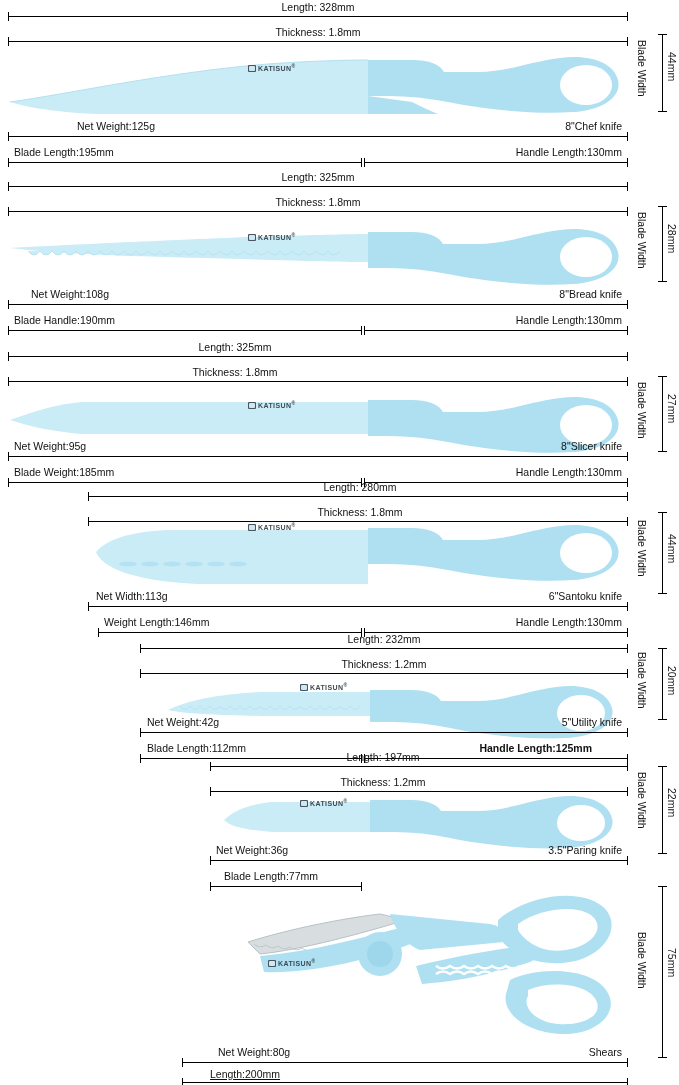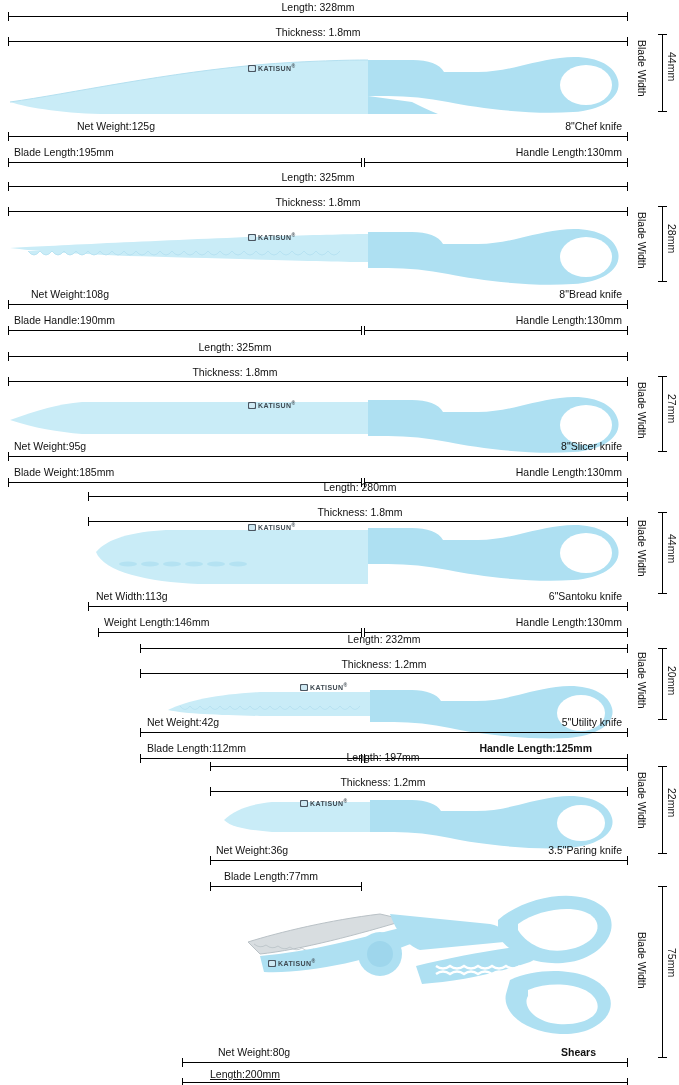--- a/index.html
+++ b/index.html
@@ -312,18 +312,18 @@
   <div class="brand" style="left:268px; top:958px;">
     <span class="mark"></span><span>KATISUN</span><sup>®</sup>
   </div>
 
   <div class="dim-v" style="left:662px; top:886px; height:172px;"></div>
   <div class="vlabel" style="left:636px; top:932px;">Blade Width</div>
   <div class="vlabel" style="left:666px; top:948px;">75mm</div>
 
   <div class="dim-h" style="left:182px; top:1062px; width:446px;"></div>
   <div class="dim-label" style="left:218px; top:1046px;">Net Weight:80g</div>
-  <div class="dim-label right" style="left:596px; top:1046px;font-weight:bold;">Shears</div>
+  <div class="dim-label right" style="left:622px; top:1046px;">Shears</div>
 
   <div class="dim-label" style="left:210px; top:1068px;text-decoration:underline;">Length:200mm</div>
   <div class="dim-h" style="left:182px; top:1082px; width:446px;"></div>
 
 </div>
 
 </body></html>

